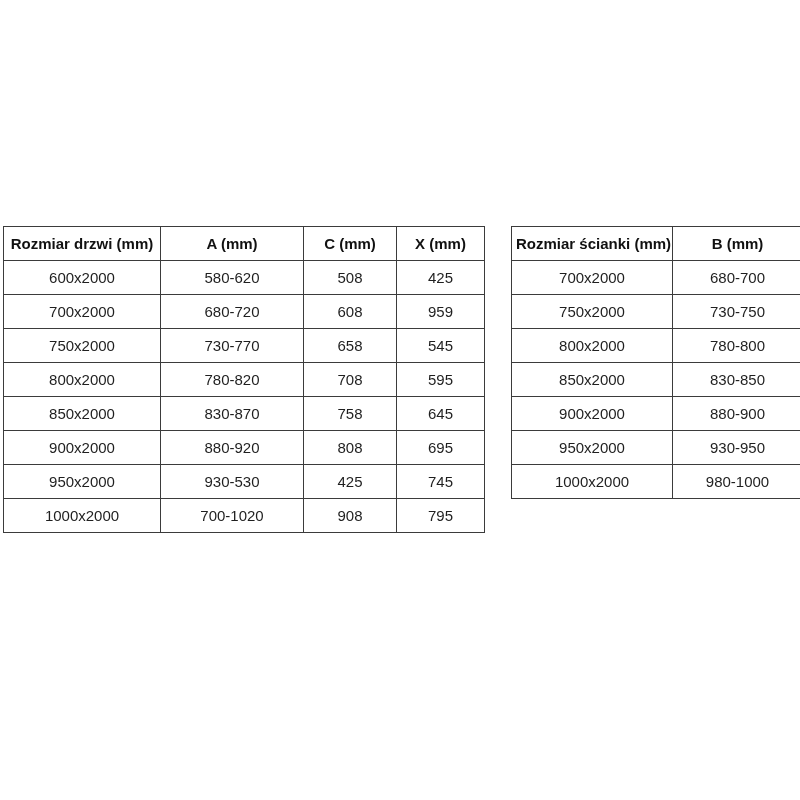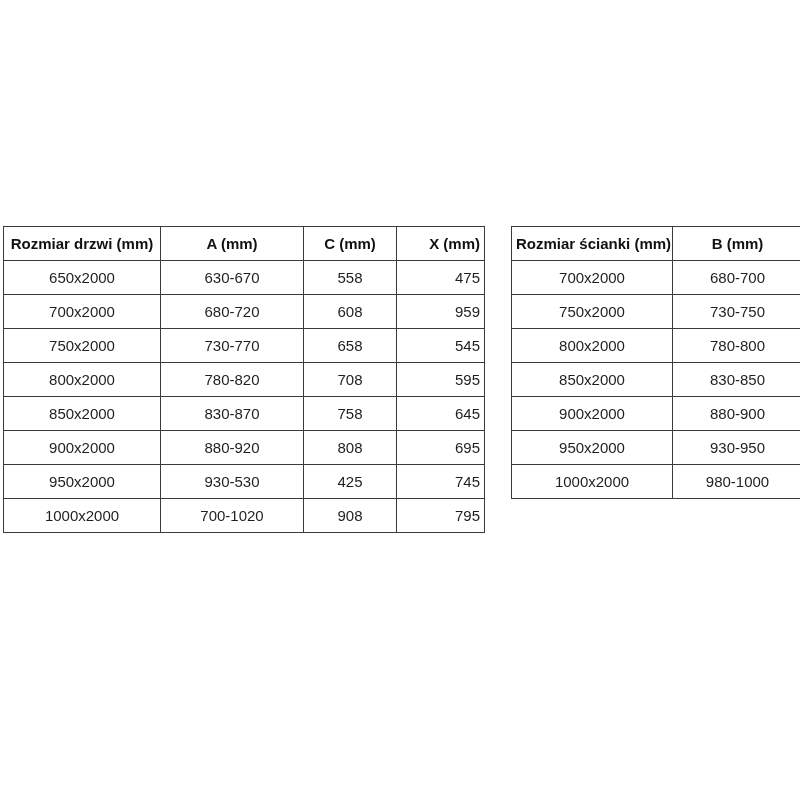--- a/index.html
+++ b/index.html
@@ -39,21 +39,21 @@
   }
   
   #door-table {
     left: 3px;
     top: 226px;
     width: 451px;
   }
   #door-table th:nth-child(1), #door-table td:nth-child(1) { width: 148px; }
   #door-table th:nth-child(2), #door-table td:nth-child(2) { width: 134px; margin-left: 28px; }
   #door-table th:nth-child(3), #door-table td:nth-child(3) { width: 84px;  }
-  #door-table th:nth-child(4), #door-table td:nth-child(4) { width: 79px; text-align: right;  }
+  #door-table th:nth-child(4), #door-table td:nth-child(4) { width: 79px;  }
   
   #wall-table {
     left: 511px;
     top: 226px;
     width: 277px;
   }
   #wall-table th:nth-child(1), #wall-table td:nth-child(1) { width: 152px; margin-left: 22px; }
   #wall-table th:nth-child(2), #wall-table td:nth-child(2) { width: 121px; }
 </style>
 </head>
@@ -63,24 +63,24 @@
     <thead>
       <tr>
         <th>Rozmiar drzwi (mm)</th>
         <th>A (mm)</th>
         <th>C (mm)</th>
         <th>X (mm)</th>
       </tr>
     </thead>
     <tbody>
       <tr>
-        <td>650x2000</td>
-        <td>630-670</td>
-        <td>558</td>
-        <td>475</td>
+        <td>600x2000</td>
+        <td>580-620</td>
+        <td>508</td>
+        <td>425</td>
       </tr>
       <tr>
         <td>700x2000</td>
         <td>680-720</td>
         <td>608</td>
         <td>959</td>
       </tr>
       <tr>
         <td>750x2000</td>
         <td>730-770</td>

